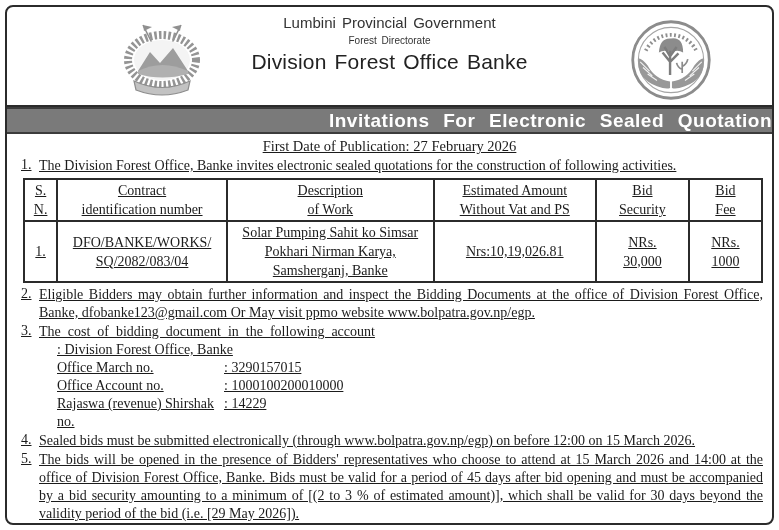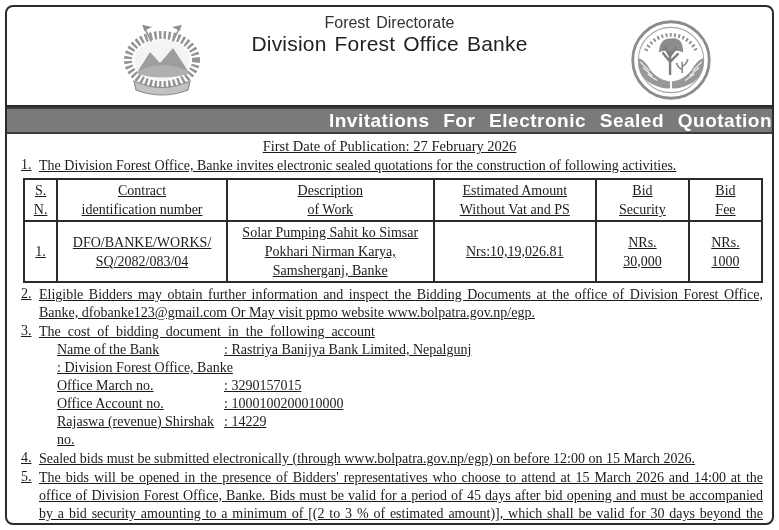--- a/index.html
+++ b/index.html
@@ -17,21 +17,21 @@
     border:2px solid var(--border);border-radius:8px;
     display:flex;flex-direction:column;overflow:hidden;
   }
   
   .hdr{
     position:relative;flex:none;height:100px;border-bottom:2px solid var(--border);
     font-family:"Liberation Sans",sans-serif;color:var(--header-text);
   }
   .hdr-text{text-align:center;padding-top:7px;word-spacing:2px;}
   .h-gov,.h-min,.h-loc{font-size:15px;line-height:18px;}
-  .h-dir{font-size:16px;line-height:17px;}
+  .h-dir{font-size:10px;line-height:17px;}
   .h-off{font-size:21px;line-height:25px;font-weight:normal;color:#222;letter-spacing:.2px;}
   .logo{position:absolute;top:0;}
   .logo-left{left:105px;top:12px;width:100px;height:80px;}
   .logo-right{left:622px;top:8px;width:84px;height:90px;}
   
   .banner{
     flex:none;height:27px;background:var(--banner-bg);
     border-top:2px solid #3c3c3c;border-bottom:2px solid #3c3c3c;
     color:var(--banner-text);font-family:"Liberation Sans",sans-serif;
     font-weight:bold;font-size:19px;line-height:23px;text-align:right;
@@ -83,20 +83,21 @@
           <ellipse cx="50" cy="41" rx="28" ry="20" fill="#f4f4f4"></ellipse>
 
           <path d="M26,52 L38,33 L48,44 L61,29 L76,52 Z" fill="#9d9d9d"></path>
           <path d="M26,52 Q50,40 76,52 L76,55 Q50,62 26,55 Z" fill="#b0b0b0"></path>
 
           <path d="M22,62 Q50,75 78,62 L76,71 Q50,81 24,71 Z" fill="#c2c2c2" stroke="#8d8d8d" stroke-width="1.2"></path>
         </svg>
       </div>
 
       <div class="hdr-text">
+        <div class="h-gov">Lumbini Provincial Government</div>
         <div class="h-dir">Forest Directorate</div>
         <div class="h-off">Division Forest Office Banke</div>
       </div>
 
       <div class="logo logo-right">
         <svg viewBox="0 0 90 96" width="84" height="90">
 
           <circle cx="45" cy="48" r="41" fill="#ffffff" stroke="#8c8c8c" stroke-width="3"></circle>
           <circle cx="45" cy="48" r="35" fill="none" stroke="#a5a5a5" stroke-width="1.2"></circle>
 
@@ -176,24 +177,20 @@
         <span class="txt">Eligible Bidders may obtain further information and inspect the Bidding Documents at the office of Division Forest Office, Banke, dfobanke123@gmail.com Or May visit ppmo website www.bolpatra.gov.np/egp.</span>
       </div>
 
       <div class="item">
         <span class="num">3.</span>
         <span class="txt wide">The cost of bidding document in the following account</span>
       </div>
 
       <div class="acct">
         <div class="acct-row">
-          <span class="acct-label">Name of the Bank</span>
-          <span class="acct-value">: Rastriya Banijya Bank Limited, Nepalgunj</span>
-        </div>
-        <div class="acct-row">
           <span class="acct-value">: Division Forest Office, Banke</span>
         </div>
         <div class="acct-row">
           <span class="acct-label">Office March no.</span>
           <span class="acct-value">: 3290157015</span>
         </div>
         <div class="acct-row">
           <span class="acct-label">Office Account no.</span>
           <span class="acct-value">: 1000100200010000</span>
         </div>

